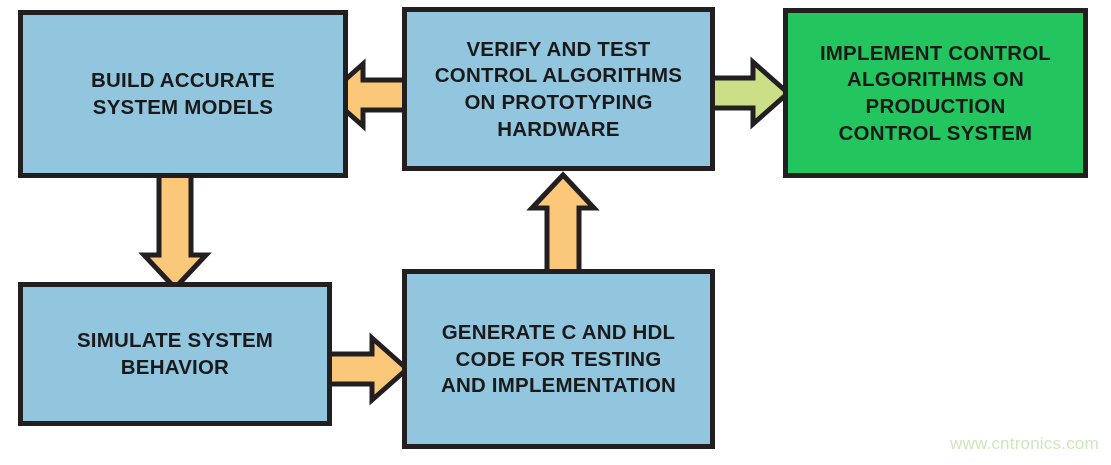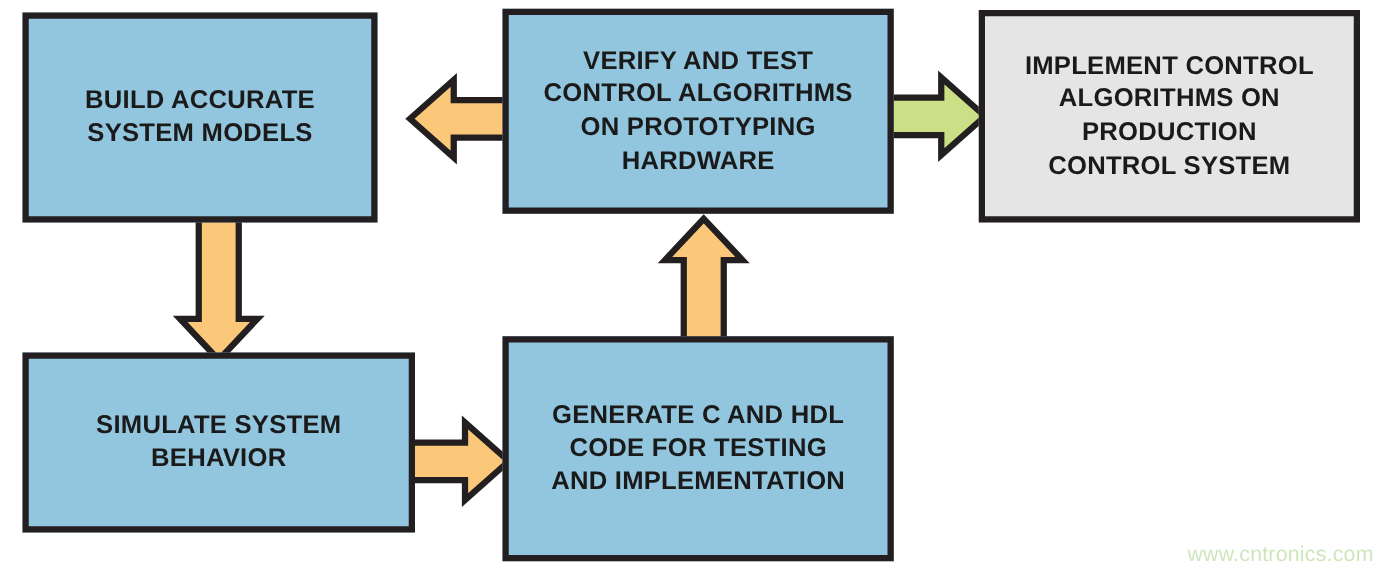--- a/index.html
+++ b/index.html
@@ -30,21 +30,21 @@
   .node .node-label {
     font-weight: bold;
     font-size: 20.5px;
     line-height: 1.30;
     letter-spacing: 0.2px;
     color: #1a1a1a;
     white-space: pre-line;
     padding: 0 10px;
   }
   .node.blue { background: #92c5de; }
-  .node.green { background: #e5e5e5; }
+  .node.green { background: #22c55e; }
 
   
   .arrow {
     position: absolute;
     z-index: 2;
   }
   .arrow svg { display: block; overflow: visible; }
 
   .watermark {
     position: absolute;
@@ -53,21 +53,21 @@
     letter-spacing: 0.2px;
     white-space: nowrap;
     z-index: 4;
   }
 </style>
 </head>
 <body>
 
 <div id="diagram">
 
-  <div class="node blue" style="left:18px; top:10px; width:284px; height:168px;">
+  <div class="node blue" style="left:18px; top:10px; width:330px; height:168px;">
     <span class="node-label">BUILD ACCURATE
 SYSTEM MODELS</span>
   </div>
 
   <div class="node blue" style="left:402px; top:7px; width:313px; height:164px;">
     <span class="node-label">VERIFY AND TEST
 CONTROL ALGORITHMS
 ON PROTOTYPING
 HARDWARE</span>
   </div>

